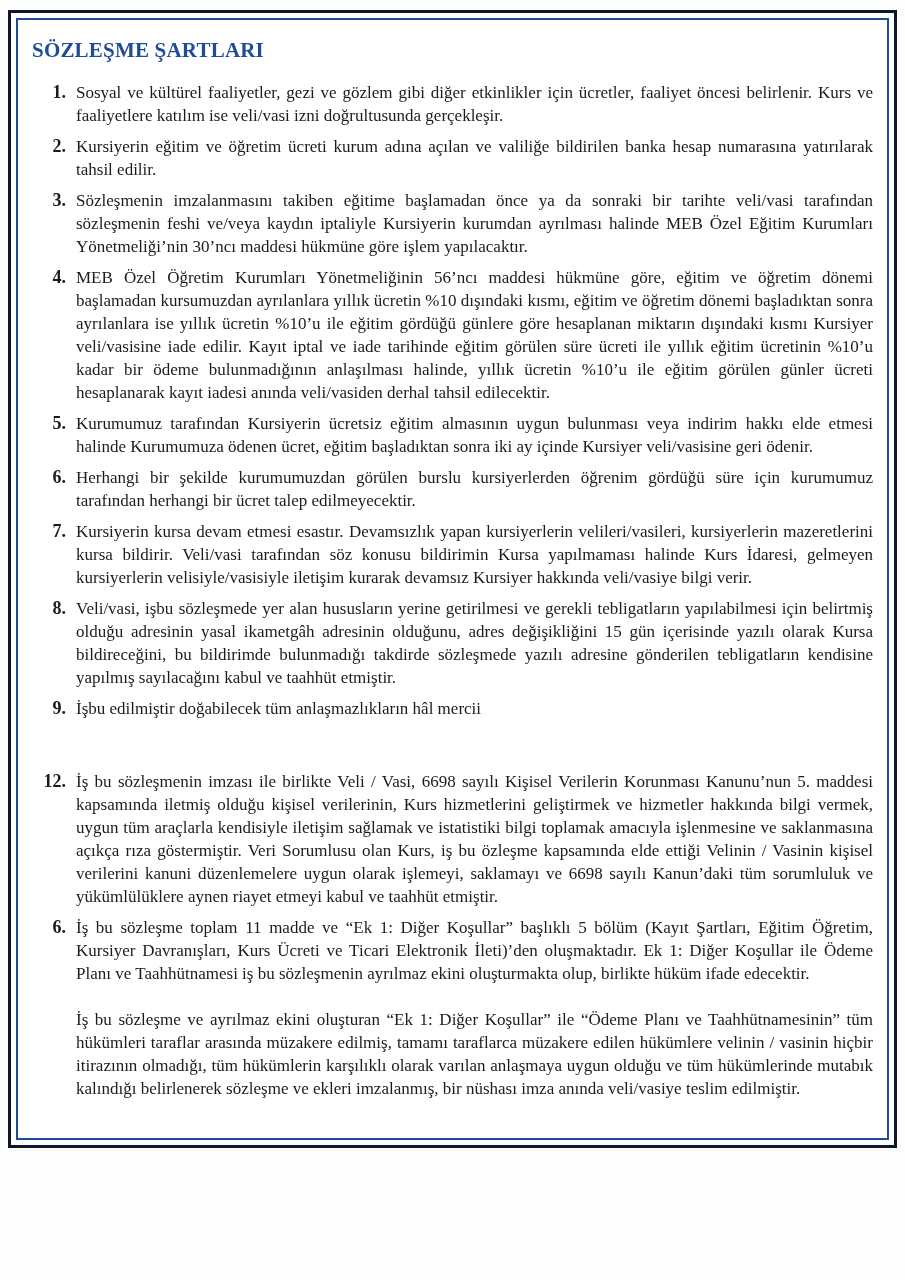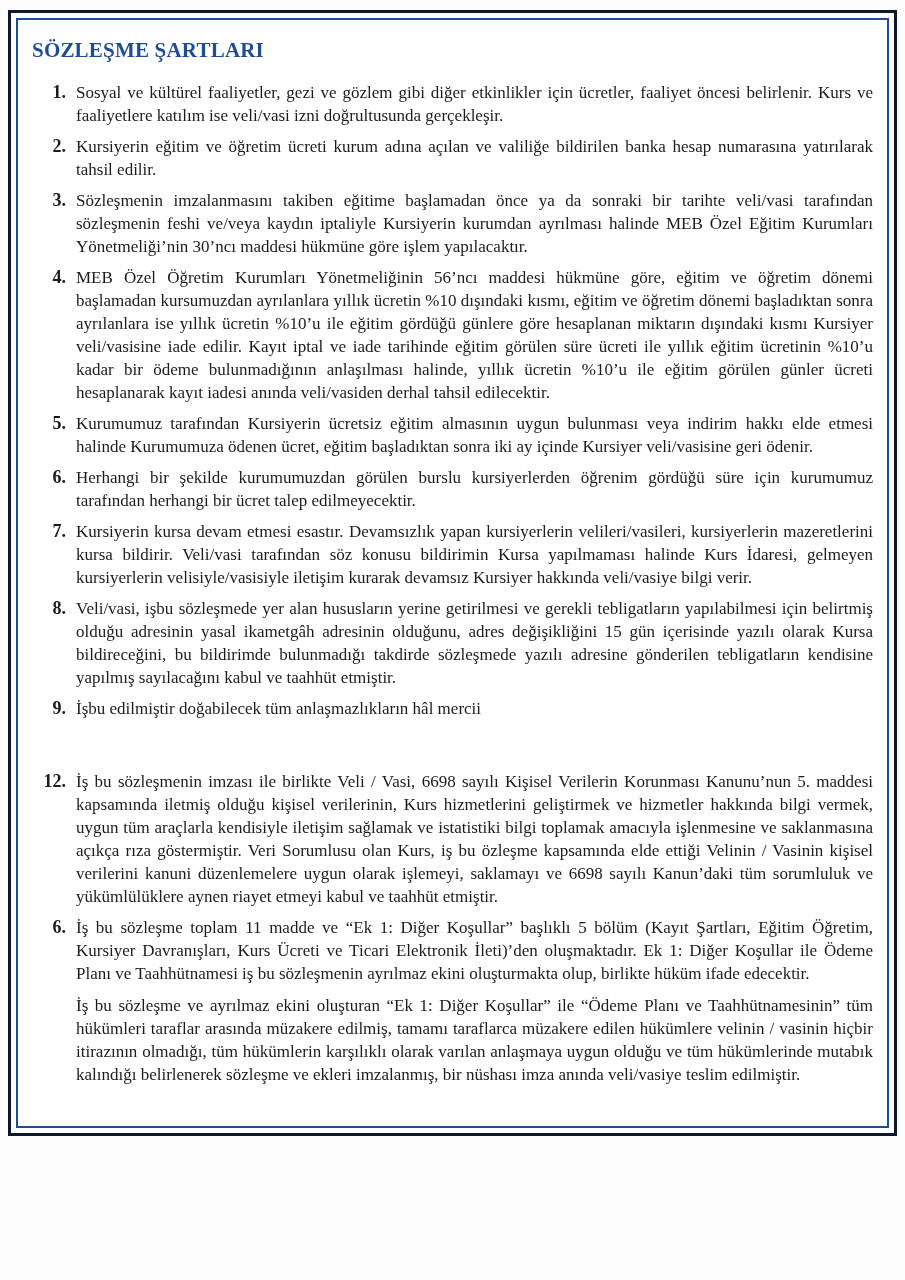--- a/index.html
+++ b/index.html
@@ -64,21 +64,21 @@
     flex: 1 1 auto;
     min-width: 0;
   }
   .txt p {
     margin: 0;
     font-size: 17px;
     line-height: 23px;
     text-align: justify;
   }
   .txt p + p {
-    margin-top: 9px;
+    margin-top: 23px;
   }
 </style>
 </head>
 <body>
 
 <div class="frame">
   <div class="frame-inner">
     <div class="doc-title">SÖZLEŞME ŞARTLARI</div>
     <div class="terms-list">
         <div class="item">

